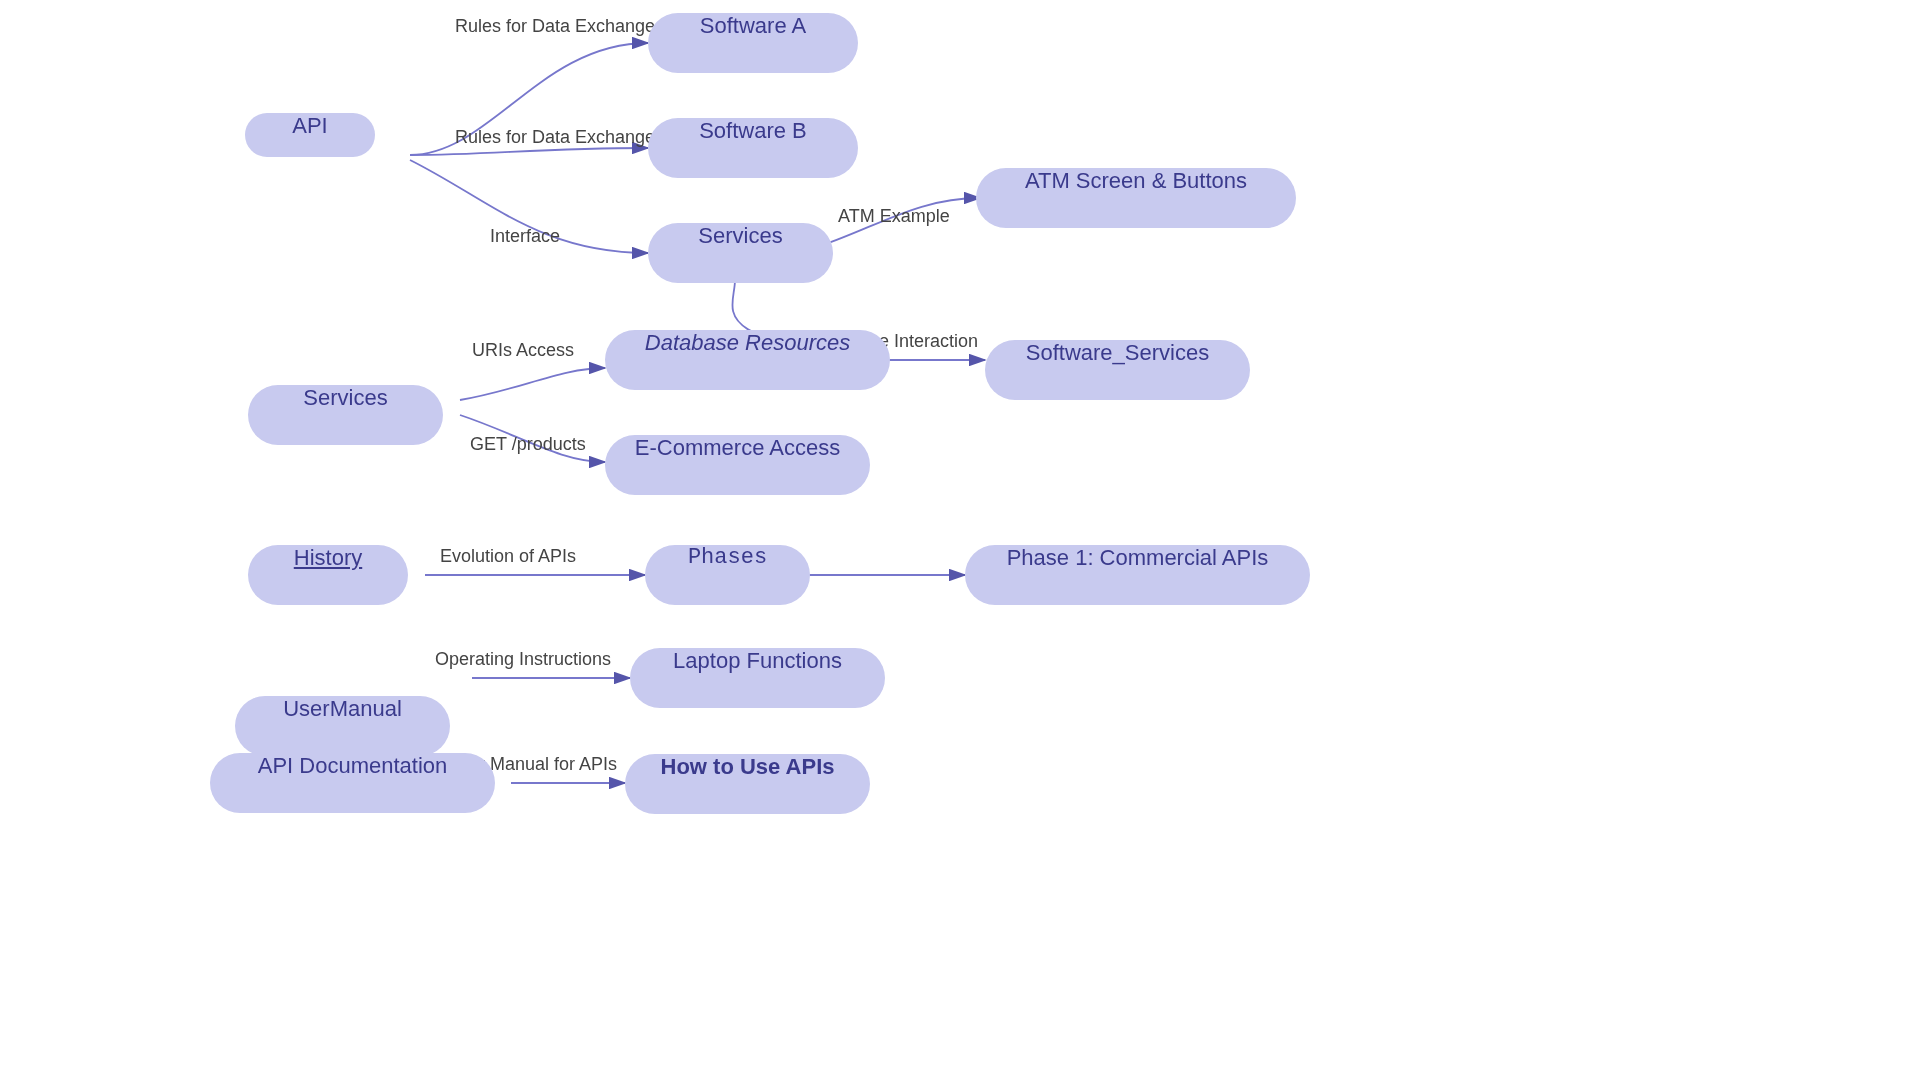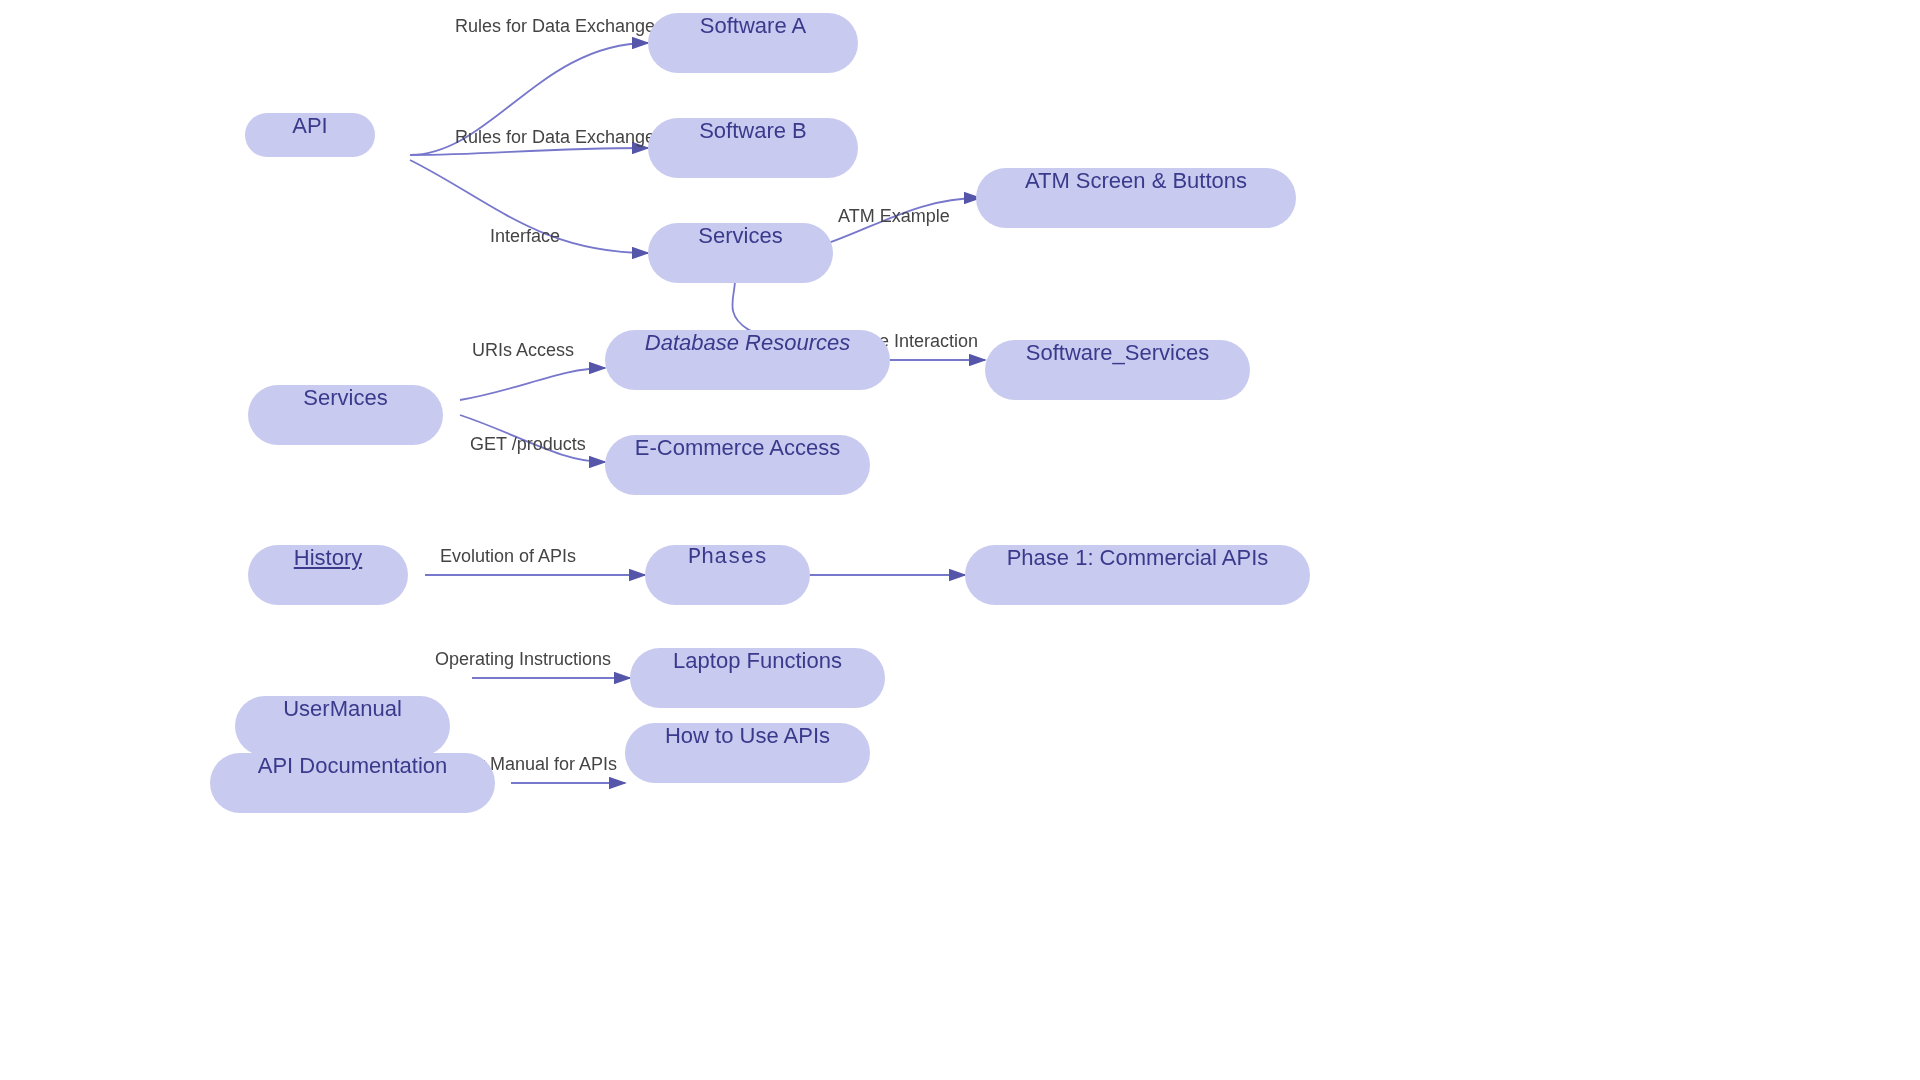--- a/index.html
+++ b/index.html
@@ -140,15 +140,15 @@
 </div>
 
 <div class="node" style="left:630px; top:648px; width:255px;">
   <span>Laptop Functions</span>
 </div>
 
 <div class="node" style="left:210px; top:753px; width:285px;">
   <span>API Documentation</span>
 </div>
 
-<div class="node" style="left:625px; top:723px; width:245px;">
+<div class="node" style="left:625px; top:754px; width:245px;font-weight:bold;">
   <span>How to Use APIs</span>
 </div>
 
 </body></html>

